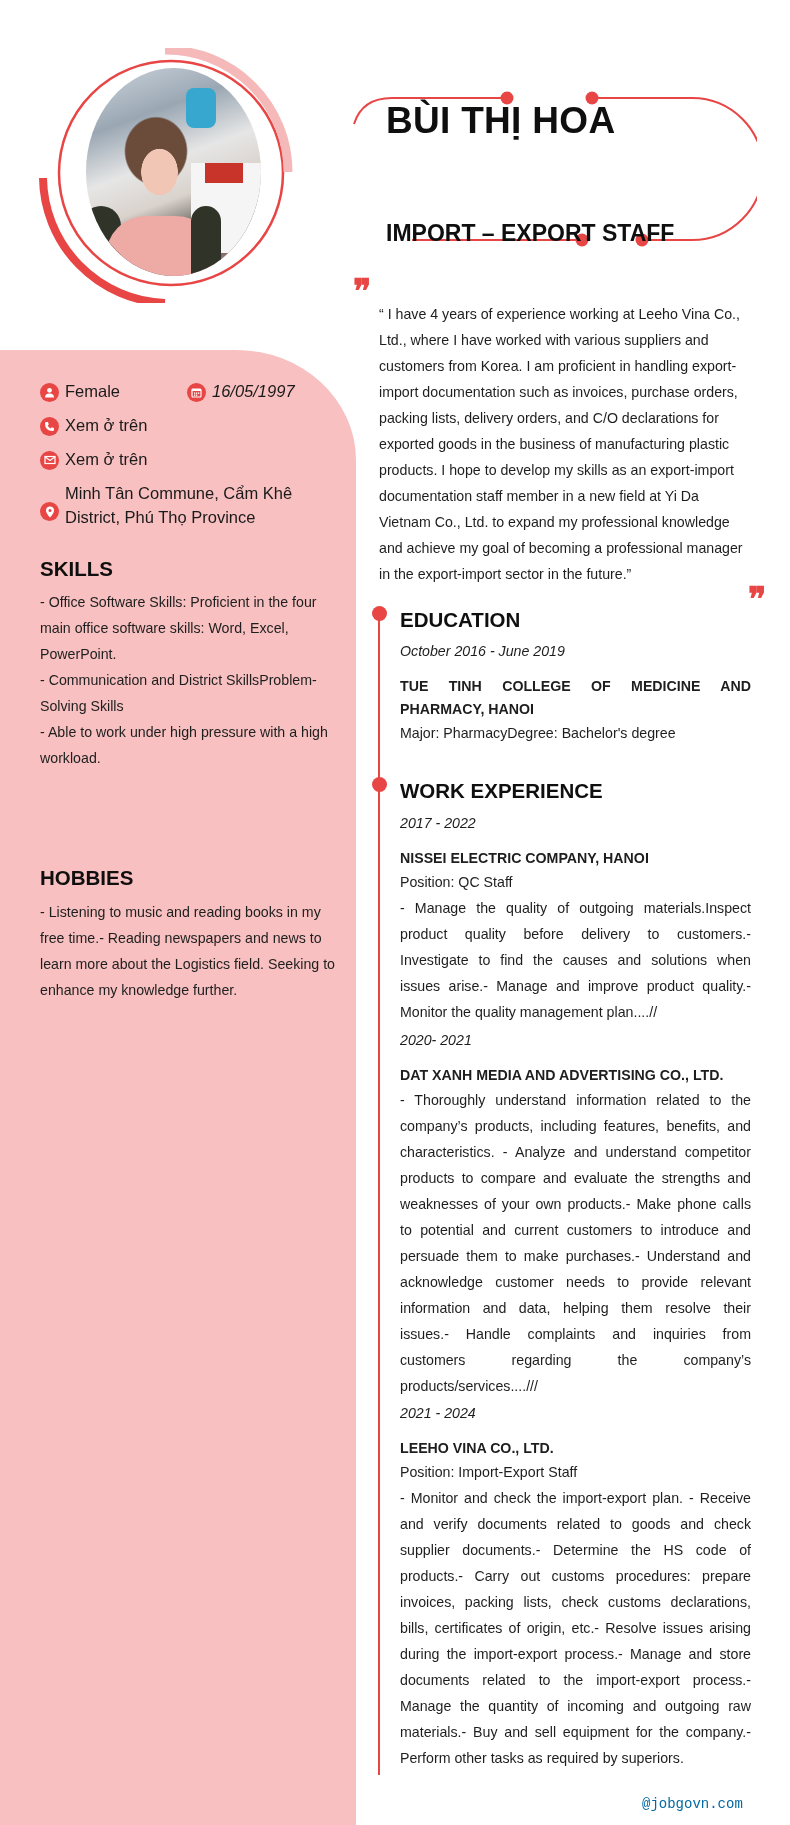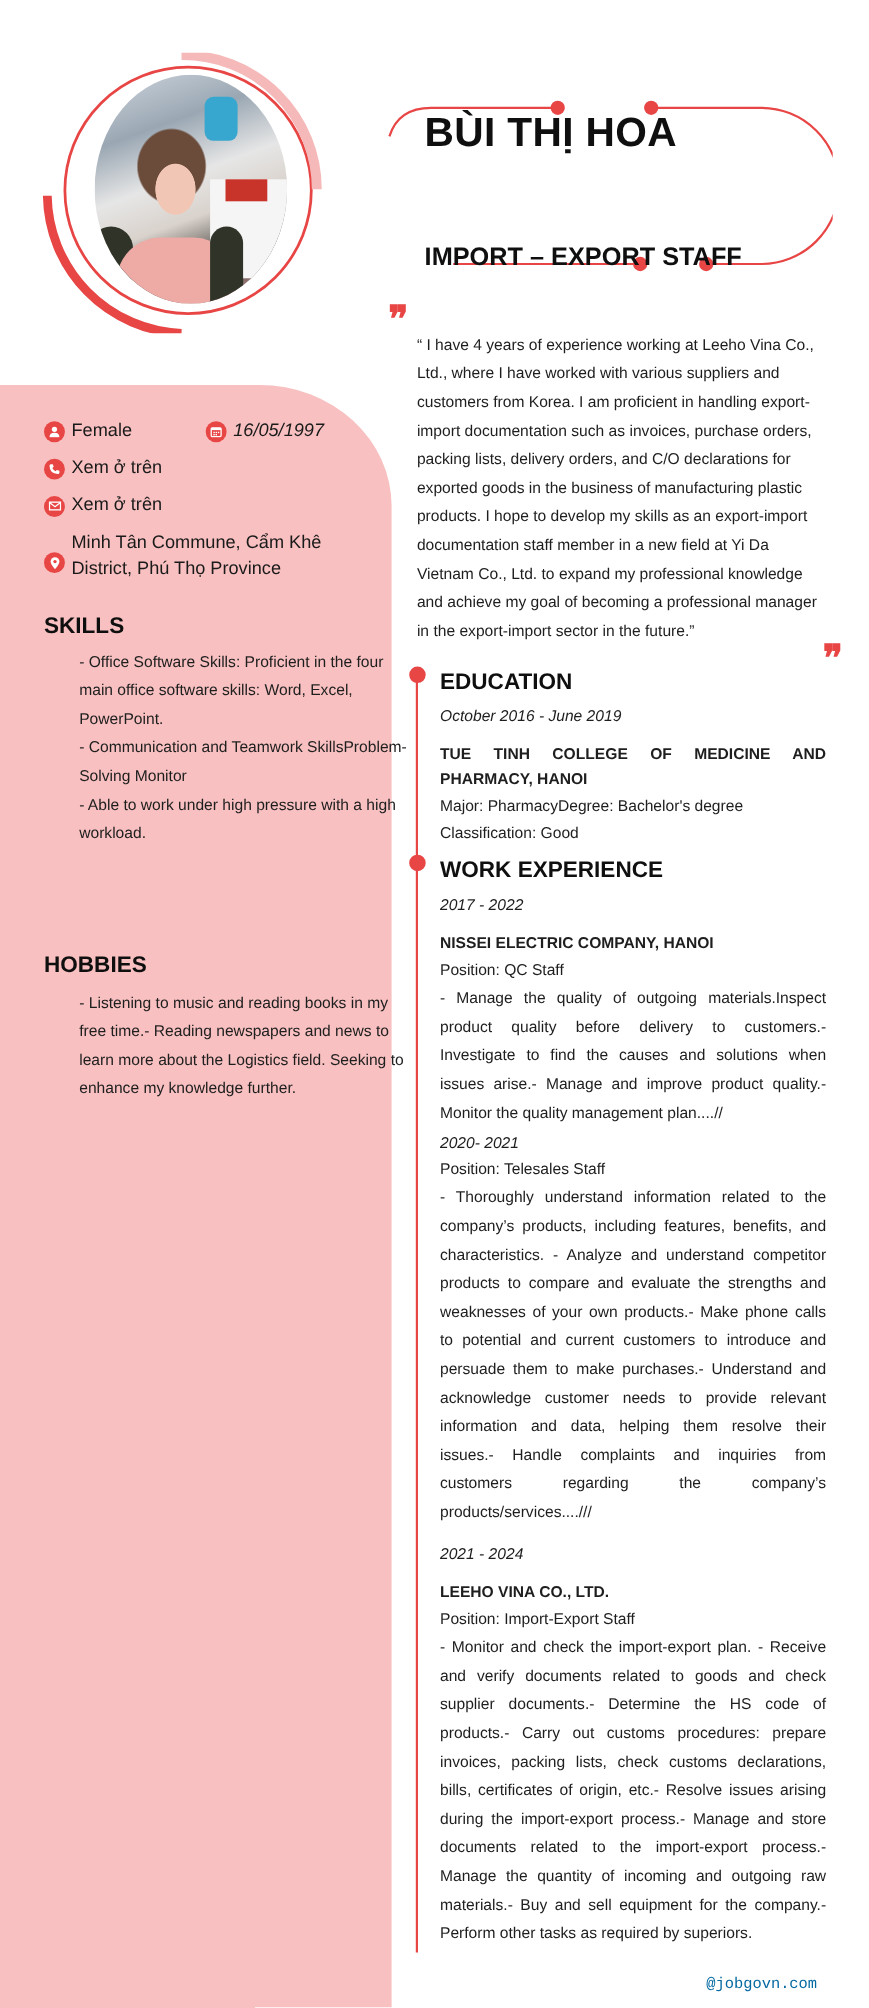--- a/index.html
+++ b/index.html
@@ -37,21 +37,21 @@
   
   .quote-open { position: absolute; left: 353px; top: 276px; font-family: "DejaVu Serif", serif; font-size: 34px; font-weight: 700; color: #e84545; line-height: 30px; }
   .quote-close { position: absolute; left: 748px; top: 584px; font-family: "DejaVu Serif", serif; font-size: 34px; font-weight: 700; color: #e84545; line-height: 30px; }
   .objective { position: absolute; left: 379px; top: 301px; width: 372px; font-size: 14.2px; line-height: 26px; color: #1e1e1e; }
 
   
   .info { position: absolute; left: 40px; font-size: 16.5px; color: #1a1a1a; display: flex; align-items: center; line-height: 24px; }
   .info .ic { width: 19px; height: 19px; border-radius: 50%; background: #e84545; display: inline-flex; align-items: center; justify-content: center; margin-right: 6px; margin-top: 2px; flex-shrink: 0; }
   .info .ic svg { display: block; }
   .sec-h { position: absolute; left: 40px; font-size: 20.5px; font-weight: 700; color: #0f0f0f; }
-  .side-text { position: absolute; left: 40px; width: 300px; font-size: 14.2px; line-height: 26px; color: #1e1e1e; margin-left: 32px; }
+  .side-text { position: absolute; left: 40px; width: 300px; font-size: 14.2px; line-height: 26px; color: #1e1e1e; }
 
   
   .tl-line { position: absolute; left: 378px; top: 612px; width: 2px; height: 1163px; background: #e84545; }
   .tl-dot { position: absolute; left: 372px; width: 15px; height: 15px; border-radius: 50%; background: #e84545; }
   .main-h { position: absolute; left: 400px; font-size: 20.5px; font-weight: 700; color: #0f0f0f; }
   .entry { position: absolute; left: 400px; width: 351px; font-size: 14.2px; color: #1e1e1e; }
   .entry .date { font-style: italic; line-height: 22px; }
   .entry .org { font-weight: 700; line-height: 23px; text-align: justify; text-transform: uppercase; margin-top: 13px; }
   .entry .line { line-height: 25px; }
   .entry .desc { line-height: 26px; text-align: justify; }
@@ -141,51 +141,50 @@
         <path d="M5 11.5 Q1 7 1 4.5 A4 4 0 0 1 9 4.5 Q9 7 5 11.5 Z" fill="#fff"></path>
         <circle cx="5" cy="4.5" r="1.5" fill="#e84545"></circle>
       </svg>
   </span>
   <span>Minh Tân Commune, Cẩm Khê District, Phú Thọ Province</span>
 </div>
 
 <div class="sec-h" style="top:557px;">SKILLS</div>
 <div class="side-text" style="top:589px;">
   <div>- Office Software Skills: Proficient in the four main office software skills: Word, Excel, PowerPoint.</div>
-  <div>- Communication and Teamwork SkillsProblem-Solving Monitor</div>
+  <div>- Communication and District SkillsProblem-Solving Skills</div>
   <div>- Able to work under high pressure with a high workload.</div>
 </div>
 
 <div class="sec-h" style="top:866px;">HOBBIES</div>
 <div class="side-text" style="top:899px;">- Listening to music and reading books in my free time.- Reading newspapers and news to learn more about the Logistics field. Seeking to enhance my knowledge further.</div>
 
 <div class="tl-line"></div>
 <div class="tl-dot" style="top:606px;"></div>
 <div class="tl-dot" style="top:777px;"></div>
 
 <div class="main-h" style="top:608px;">EDUCATION</div>
 <div class="entry" style="top:640px;">
   <div class="date">October 2016 - June 2019</div>
   <div class="org">TUE TINH COLLEGE OF MEDICINE AND PHARMACY, HANOI</div>
   <div class="line">Major: PharmacyDegree: Bachelor's degree</div>
-  <div class="line">Classification: Good</div>
 </div>
 
 <div class="main-h" style="top:779px;">WORK EXPERIENCE</div>
 
 <div class="entry" style="top:812px;">
   <div class="date">2017  - 2022</div>
   <div class="org">NISSEI ELECTRIC COMPANY, HANOI</div>
   <div class="line">Position: QC Staff</div>
   <div class="desc">- Manage the quality of outgoing materials.Inspect product quality before delivery to customers.- Investigate to find the causes and solutions when issues arise.- Manage and improve product quality.- Monitor the quality management plan....//</div>
 </div>
 
 <div class="entry" style="top:1029px;">
   <div class="date">2020- 2021</div>
-  <div class="line">Position: Telesales Staff</div>
+  <div class="org">DAT XANH MEDIA AND ADVERTISING CO., LTD.</div>
   <div class="desc">- Thoroughly understand information related to the company’s products, including features, benefits, and characteristics. - Analyze and understand competitor products to compare and evaluate the strengths and weaknesses of your own products.- Make phone calls to potential and current customers to introduce and persuade them to make purchases.- Understand and acknowledge customer needs to provide relevant information and data, helping them resolve their issues.- Handle complaints and inquiries from customers regarding the company’s products/services....///</div>
 </div>
 
 <div class="entry" style="top:1402px;">
   <div class="date">2021  - 2024</div>
   <div class="org">LEEHO VINA CO., LTD.</div>
   <div class="line">Position: Import-Export Staff</div>
   <div class="desc">- Monitor and check the import-export plan. - Receive and verify documents related to goods and check supplier documents.- Determine the HS code of products.- Carry out customs procedures: prepare invoices, packing lists, check customs declarations, bills, certificates of origin, etc.- Resolve issues arising during the import-export process.- Manage and store documents related to the import-export process.- Manage the quantity of incoming and outgoing raw materials.- Buy and sell equipment for the company.- Perform other tasks as required by superiors.</div>
 </div>
 

